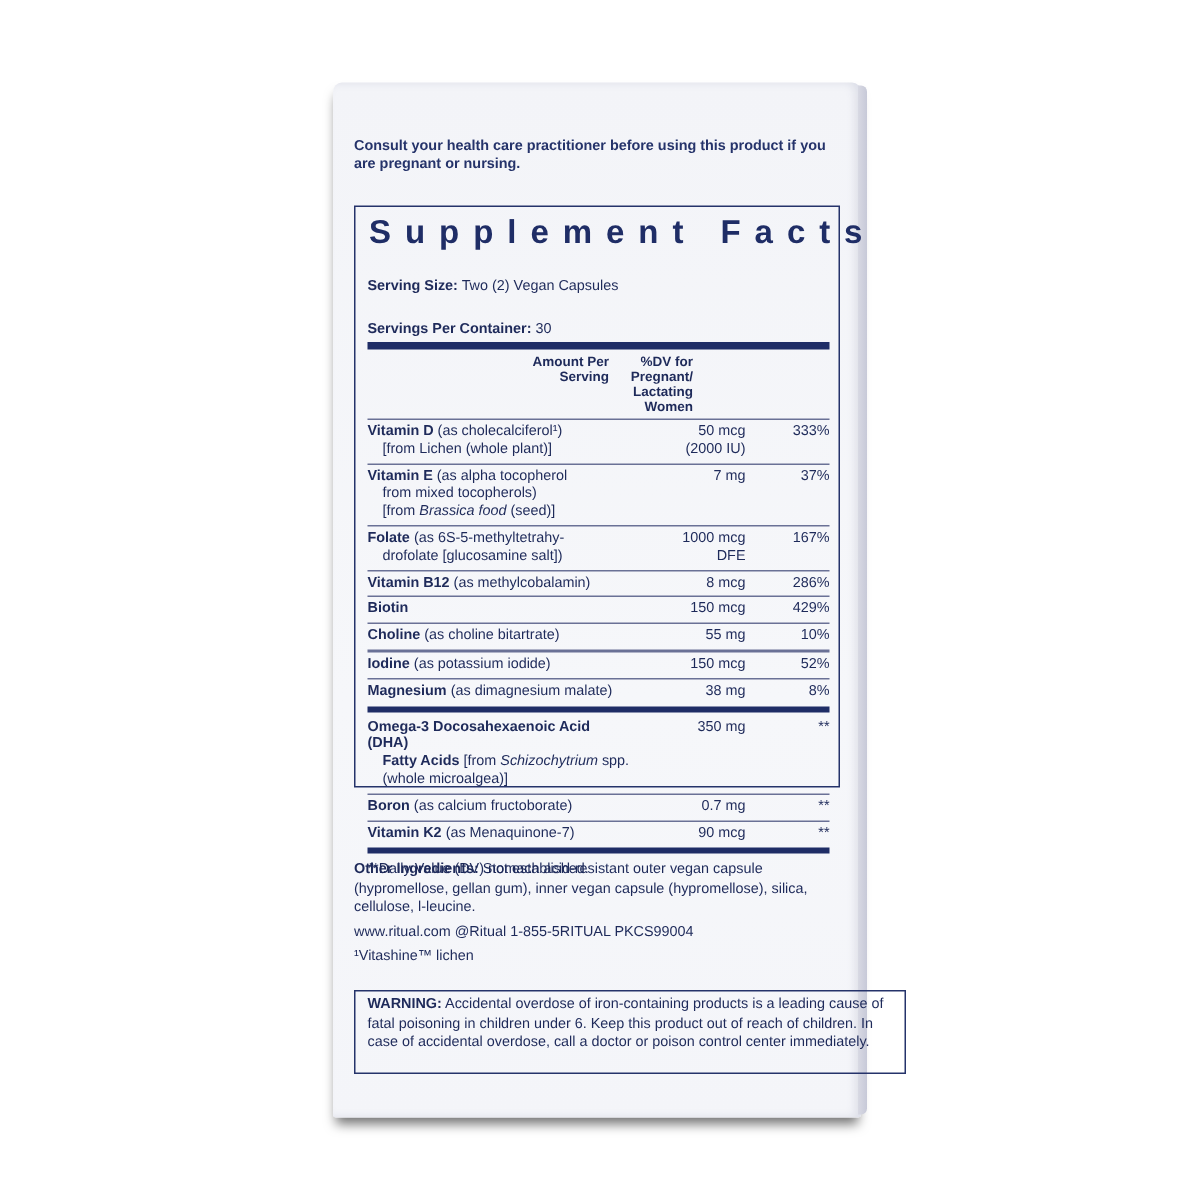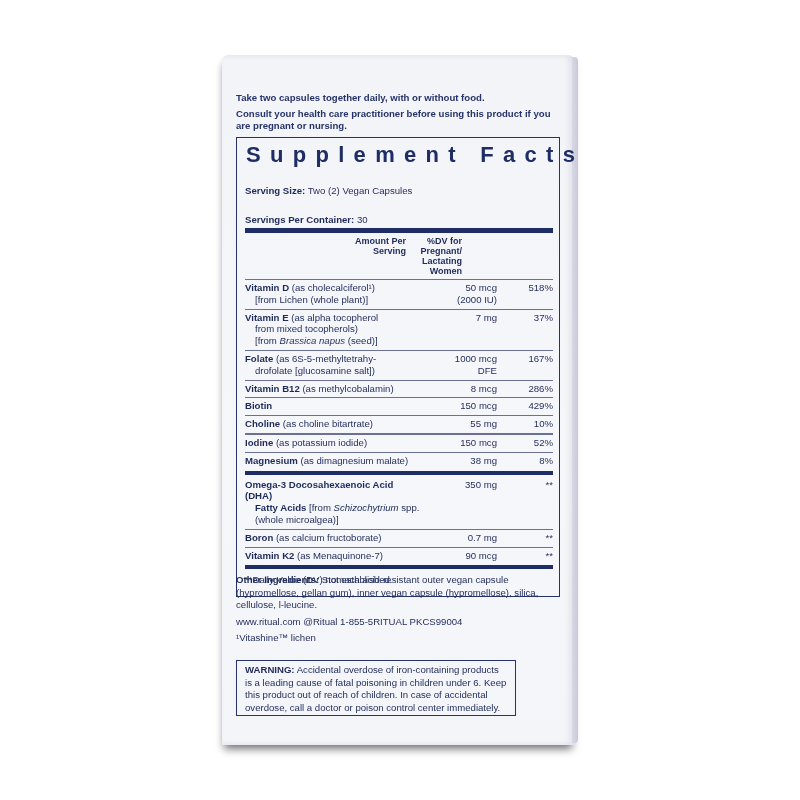--- a/index.html
+++ b/index.html
@@ -18,21 +18,21 @@
     border-radius: 0 4px 4px 0;
   }
 
   .directions {
     position: absolute; left: 236px; top: 92px; width: 330px;
     font-size: 9.6px; line-height: 12px; font-weight: bold; color: #25336a;
   }
   .directions p { margin-bottom: 4px; }
 
   .facts {
-    position: absolute; left: 236px; top: 137px; width: 324px; height: 460px;
+    position: absolute; left: 236px; top: 137px; width: 324px; height: 388px;
     border: 1.2px solid #25336a;
     padding: 4px 6px 0 8px;
   }
   .facts-title {
     font-size: 22px; font-weight: bold; letter-spacing: 9.3px; color: #1f2d66;
     line-height: 26px; white-space: nowrap; margin-left: 1px;
   }
   .serving { font-size: 9.6px; line-height: 11.5px; margin-top: 17px; }
   .serving b { font-weight: bold; }
   .thick-rule { height: 5px; background: #1f2d66; margin: 3px 0 3px 0; }
@@ -55,34 +55,33 @@
   .footnote { font-size: 9.6px; line-height: 12px; padding-top: 3px; }
 
   .other {
     position: absolute; left: 236px; top: 574px; width: 334px;
     font-size: 9.6px; line-height: 12.5px;
   }
   .other p { margin-bottom: 4px; }
   .other b { font-weight: bold; margin-top: 28px; }
 
   .warning {
-    position: absolute; left: 236px; top: 660px; width: 280px; height: 56px;
+    position: absolute; left: 236px; top: 660px; width: 368px; height: 56px;
     border: 1.2px solid #25336a; padding: 3px 8px;
     font-size: 9.6px; line-height: 12.5px;
   }
   .warning b { font-weight: bold; }
 </style>
 </head>
 <body>
 
 <div class="box"></div>
 <div class="box-edge"></div>
 
 <div class="directions">
-  <p>Take two capsules together daily, with or without food.</p>
   <p>Consult your health care practitioner before using this product if you are pregnant or nursing.</p>
 </div>
 
 <div class="facts">
   <div class="facts-title">Supplement Facts</div>
   <div class="serving">
     <b>Serving Size:</b>
     <span>Two (2) Vegan Capsules</span>
   </div>
   <div class="serving">
@@ -93,25 +92,25 @@
   <div class="col-head">
     <div class="amt">Amount Per Serving</div>
     <div class="dv">%DV for Pregnant/ Lactating Women</div>
   </div>
   <div class="thin-rule"></div>
 
   <div id="rows1">
       <div class="row">
         <div class="name"><b>Vitamin D</b> (as cholecalciferol¹)<span class="indent">[from Lichen (whole plant)]</span></div>
         <div class="amt"><span>50 mcg</span><br><span>(2000 IU)</span></div>
-        <div class="dv">518%</div>
+        <div class="dv">333%</div>
       </div>
       <div class="thin-rule"></div>
       <div class="row">
-        <div class="name"><b>Vitamin E</b> (as alpha tocopherol<span class="indent">from mixed tocopherols)</span><span class="indent">[from <i>Brassica napus</i> (seed)]</span></div>
+        <div class="name"><b>Vitamin E</b> (as alpha tocopherol<span class="indent">from mixed tocopherols)</span><span class="indent">[from <i>Brassica food</i> (seed)]</span></div>
         <div class="amt"><span>7 mg</span></div>
         <div class="dv">37%</div>
       </div>
       <div class="thin-rule"></div>
       <div class="row">
         <div class="name"><b>Folate</b> (as 6S-5-methyltetrahy-<span class="indent">drofolate [glucosamine salt])</span></div>
         <div class="amt"><span>1000 mcg</span><br><span>DFE</span></div>
         <div class="dv">167%</div>
       </div>
       <div class="thin-rule"></div>

